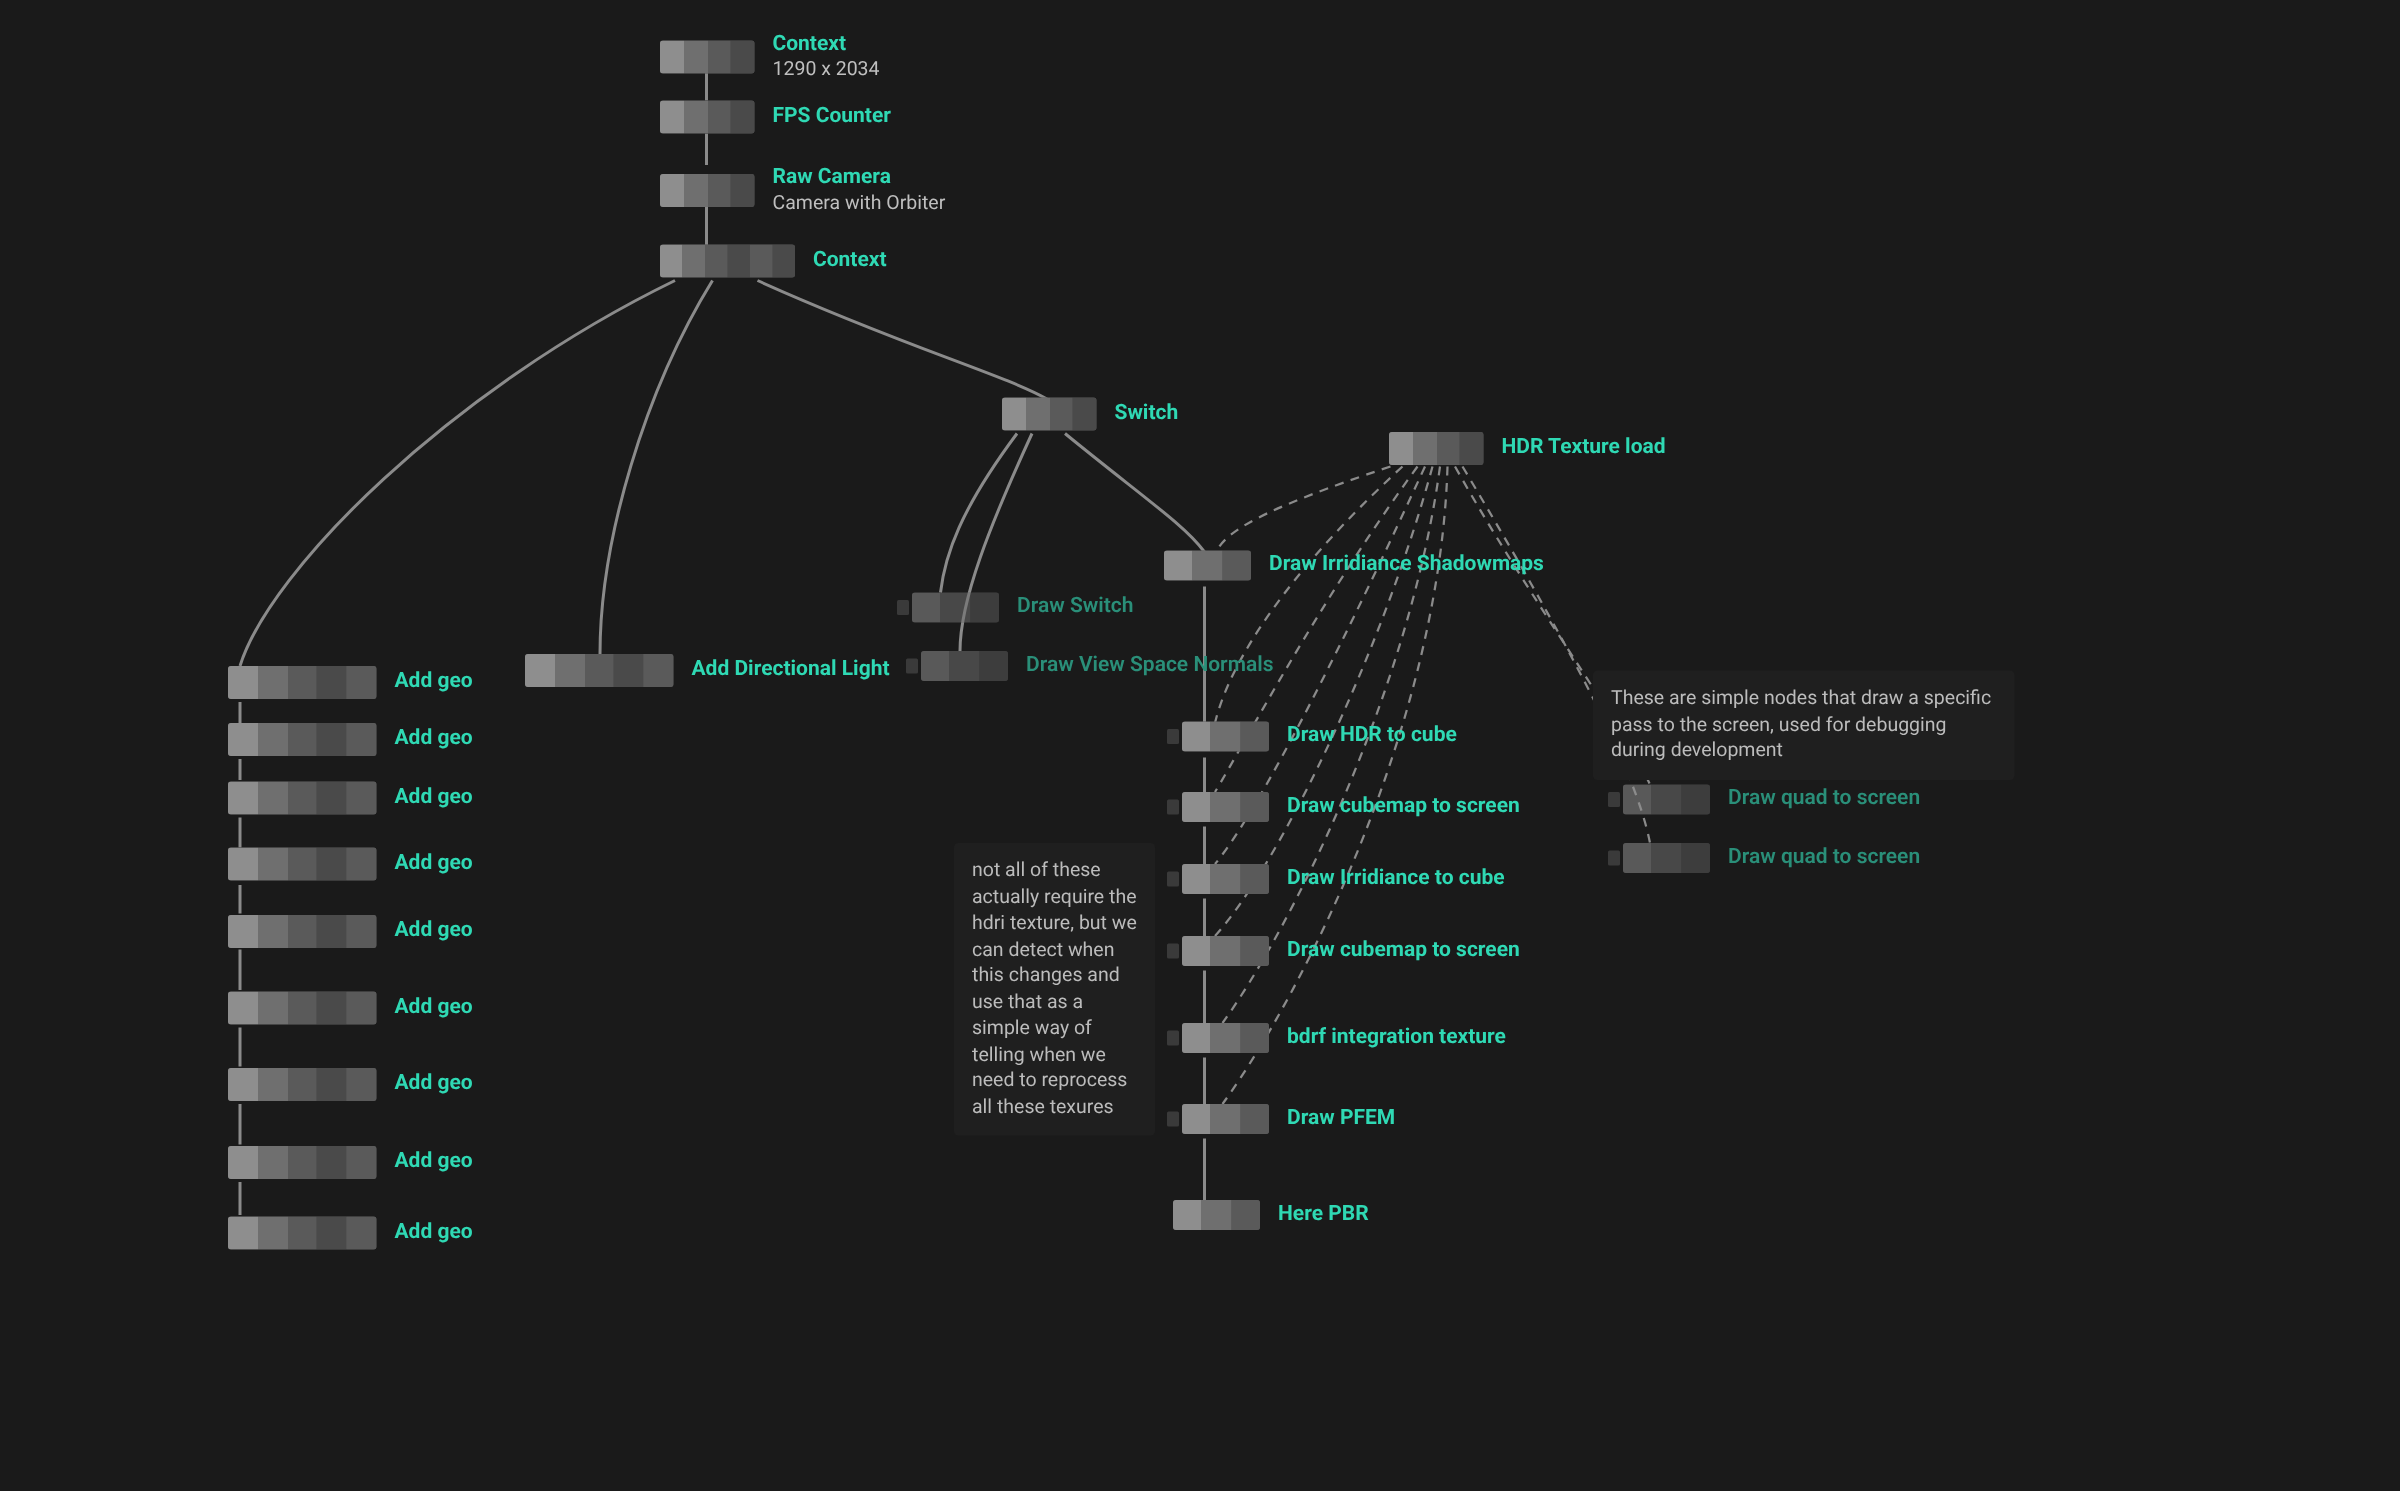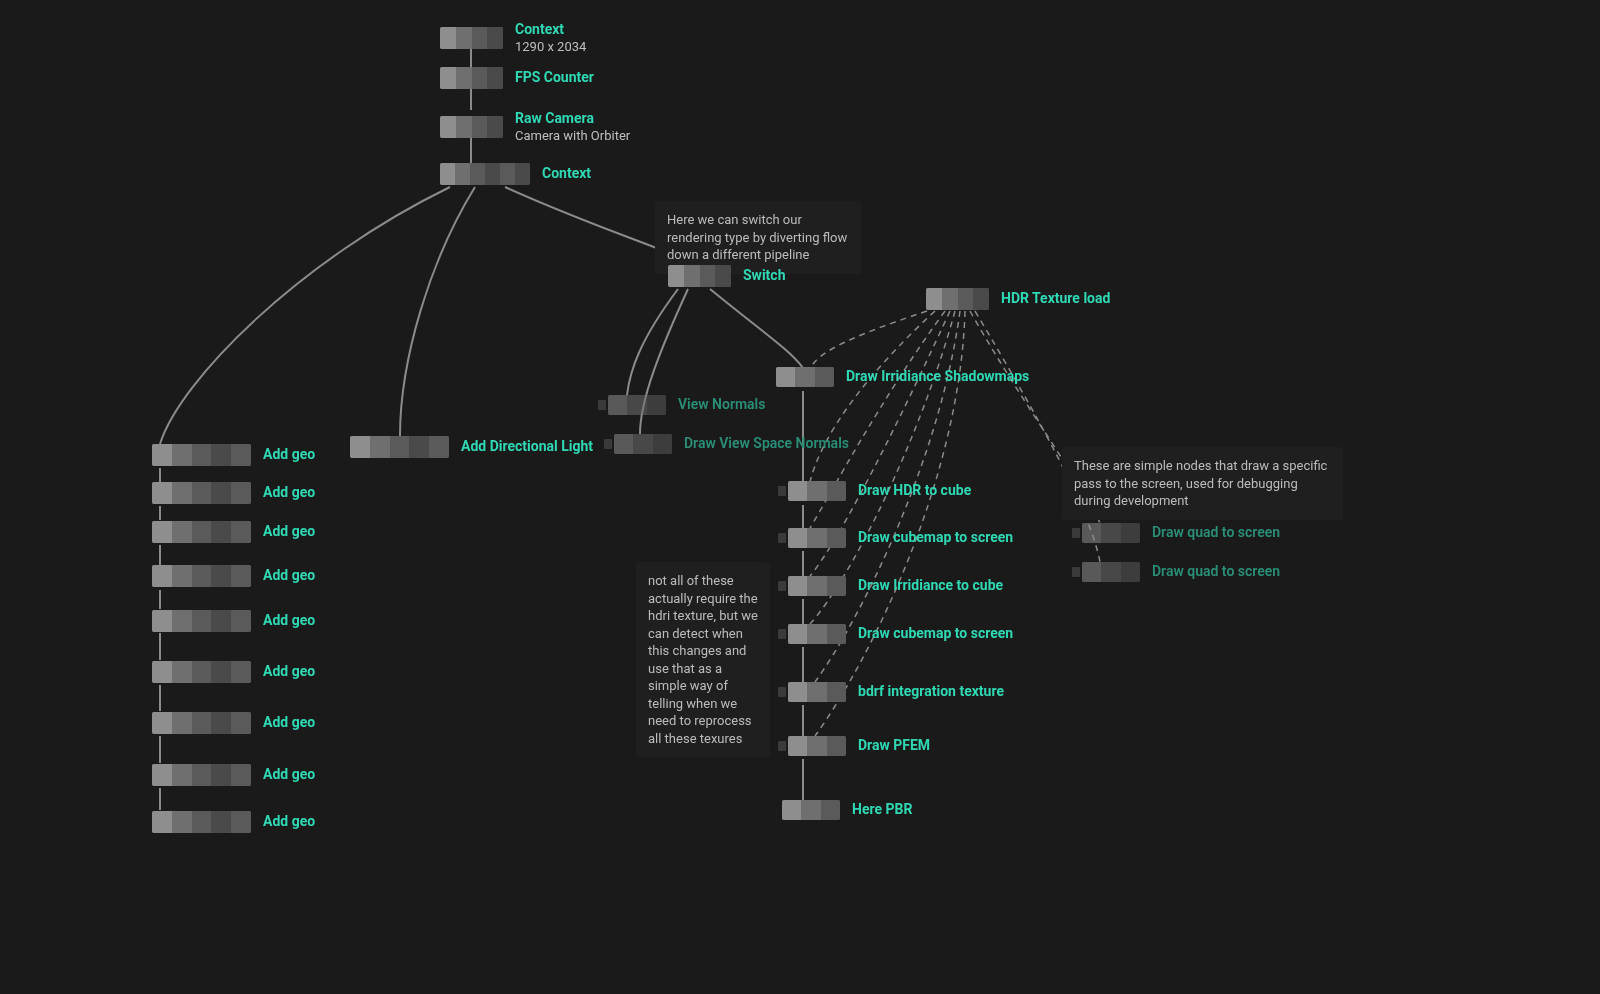--- a/index.html
+++ b/index.html
@@ -119,23 +119,20 @@
         <div class="seg c"></div>
         <div class="seg d"></div>
         <div class="seg c"></div>
         <div class="seg d"></div>
       </div>
   <div class="labels">
         <span class="title">Context</span>
       </div>
 </div>
 
-<div class="comment" style="left:655px;top:201px;width:182px">
-  <span>Here we can switch our rendering type by diverting flow down a different pipeline</span>
-</div>
 <div class="node" style="left:668px;top:265px">
   <div class="chip big">
         <div class="seg a"></div>
         <div class="seg b"></div>
         <div class="seg c"></div>
         <div class="seg d"></div>
       </div>
   <div class="labels">
         <span class="title">Switch</span>
       </div>
@@ -165,21 +162,21 @@
 </div>
 
 <div class="port" style="left:598px;top:400px"></div>
 <div class="node" style="left:608px;top:395px">
   <div class="chip sm" style="opacity:.55">
         <div class="seg a"></div>
         <div class="seg b"></div>
         <div class="seg c"></div>
       </div>
   <div class="labels">
-        <span class="title faded">View  Normals</span>
+        <span class="title faded">Draw  Switch</span>
       </div>
 </div>
 <div class="port" style="left:604px;top:439px"></div>
 <div class="node" style="left:614px;top:434px">
   <div class="chip sm" style="opacity:.55">
         <div class="seg a"></div>
         <div class="seg b"></div>
         <div class="seg c"></div>
       </div>
   <div class="labels">

